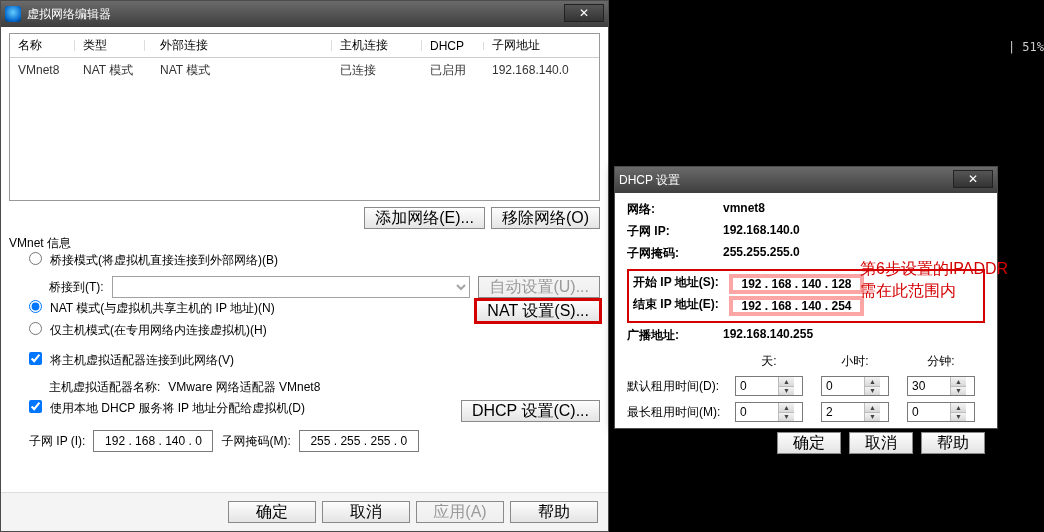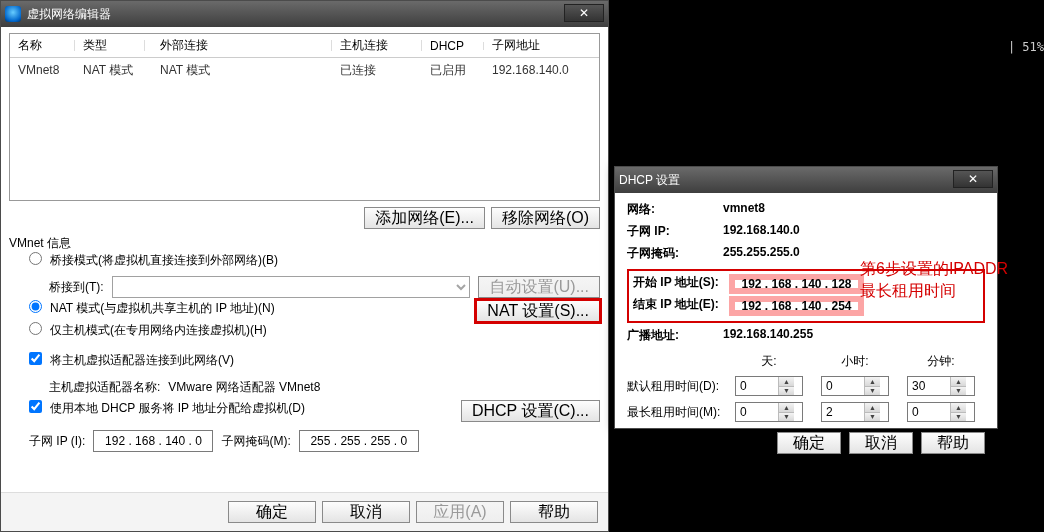--- a/index.html
+++ b/index.html
@@ -109,21 +109,21 @@
 .red-box { outline: 3px solid #d40000; outline-offset: -1px; }
 .footer-row { display:flex; align-items:center; justify-content:flex-end; gap:6px; padding: 8px 10px; border-top:1px solid #ddd; position:absolute; bottom:0; left:0; right:0; background:#f4f4f4;}
 .footer-left-btn{position:absolute;left:10px;}
 
 #win-dhcp { left: 614px; top: 166px; width: 384px; height: 263px; }
 #win-dhcp .win-body{ padding: 8px 12px 0 12px; }
 .kv { display:flex; height:22px;font-weight:bold; }
 .kv .k{ width: 96px; }
 .kv .v{ }
 .kv .ipinput{
-  width: 135px; height: 20px; border:6px solid #fca5a5; background:#fff;
+  width: 135px; height: 20px; border:4px solid #fca5a5; background:#fff;
   display:flex; align-items:center; justify-content:center; font-size:12px;
 }
 .lease-grid {
   display:grid;
   grid-template-columns: 108px 68px 18px 68px 18px 68px 18px;
   row-gap: 6px;
   align-items:center;
   margin-top: 4px;
 }
 .lease-grid .hdr { text-align:center; }
@@ -347,14 +347,14 @@
   </div>
   <div class="dhcp-buttons">
     <button class="btn" style="min-width:64px">确定</button>
     <button class="btn" style="min-width:64px">取消</button>
     <button class="btn" style="min-width:64px">帮助</button>
   </div>
 </div>
 
 <div class="annot">
   <div>第6步设置的IPADDR</div>
-  <div>最长租用时间</div>
+  <div>需在此范围内</div>
 </div>
 
 </body></html>

